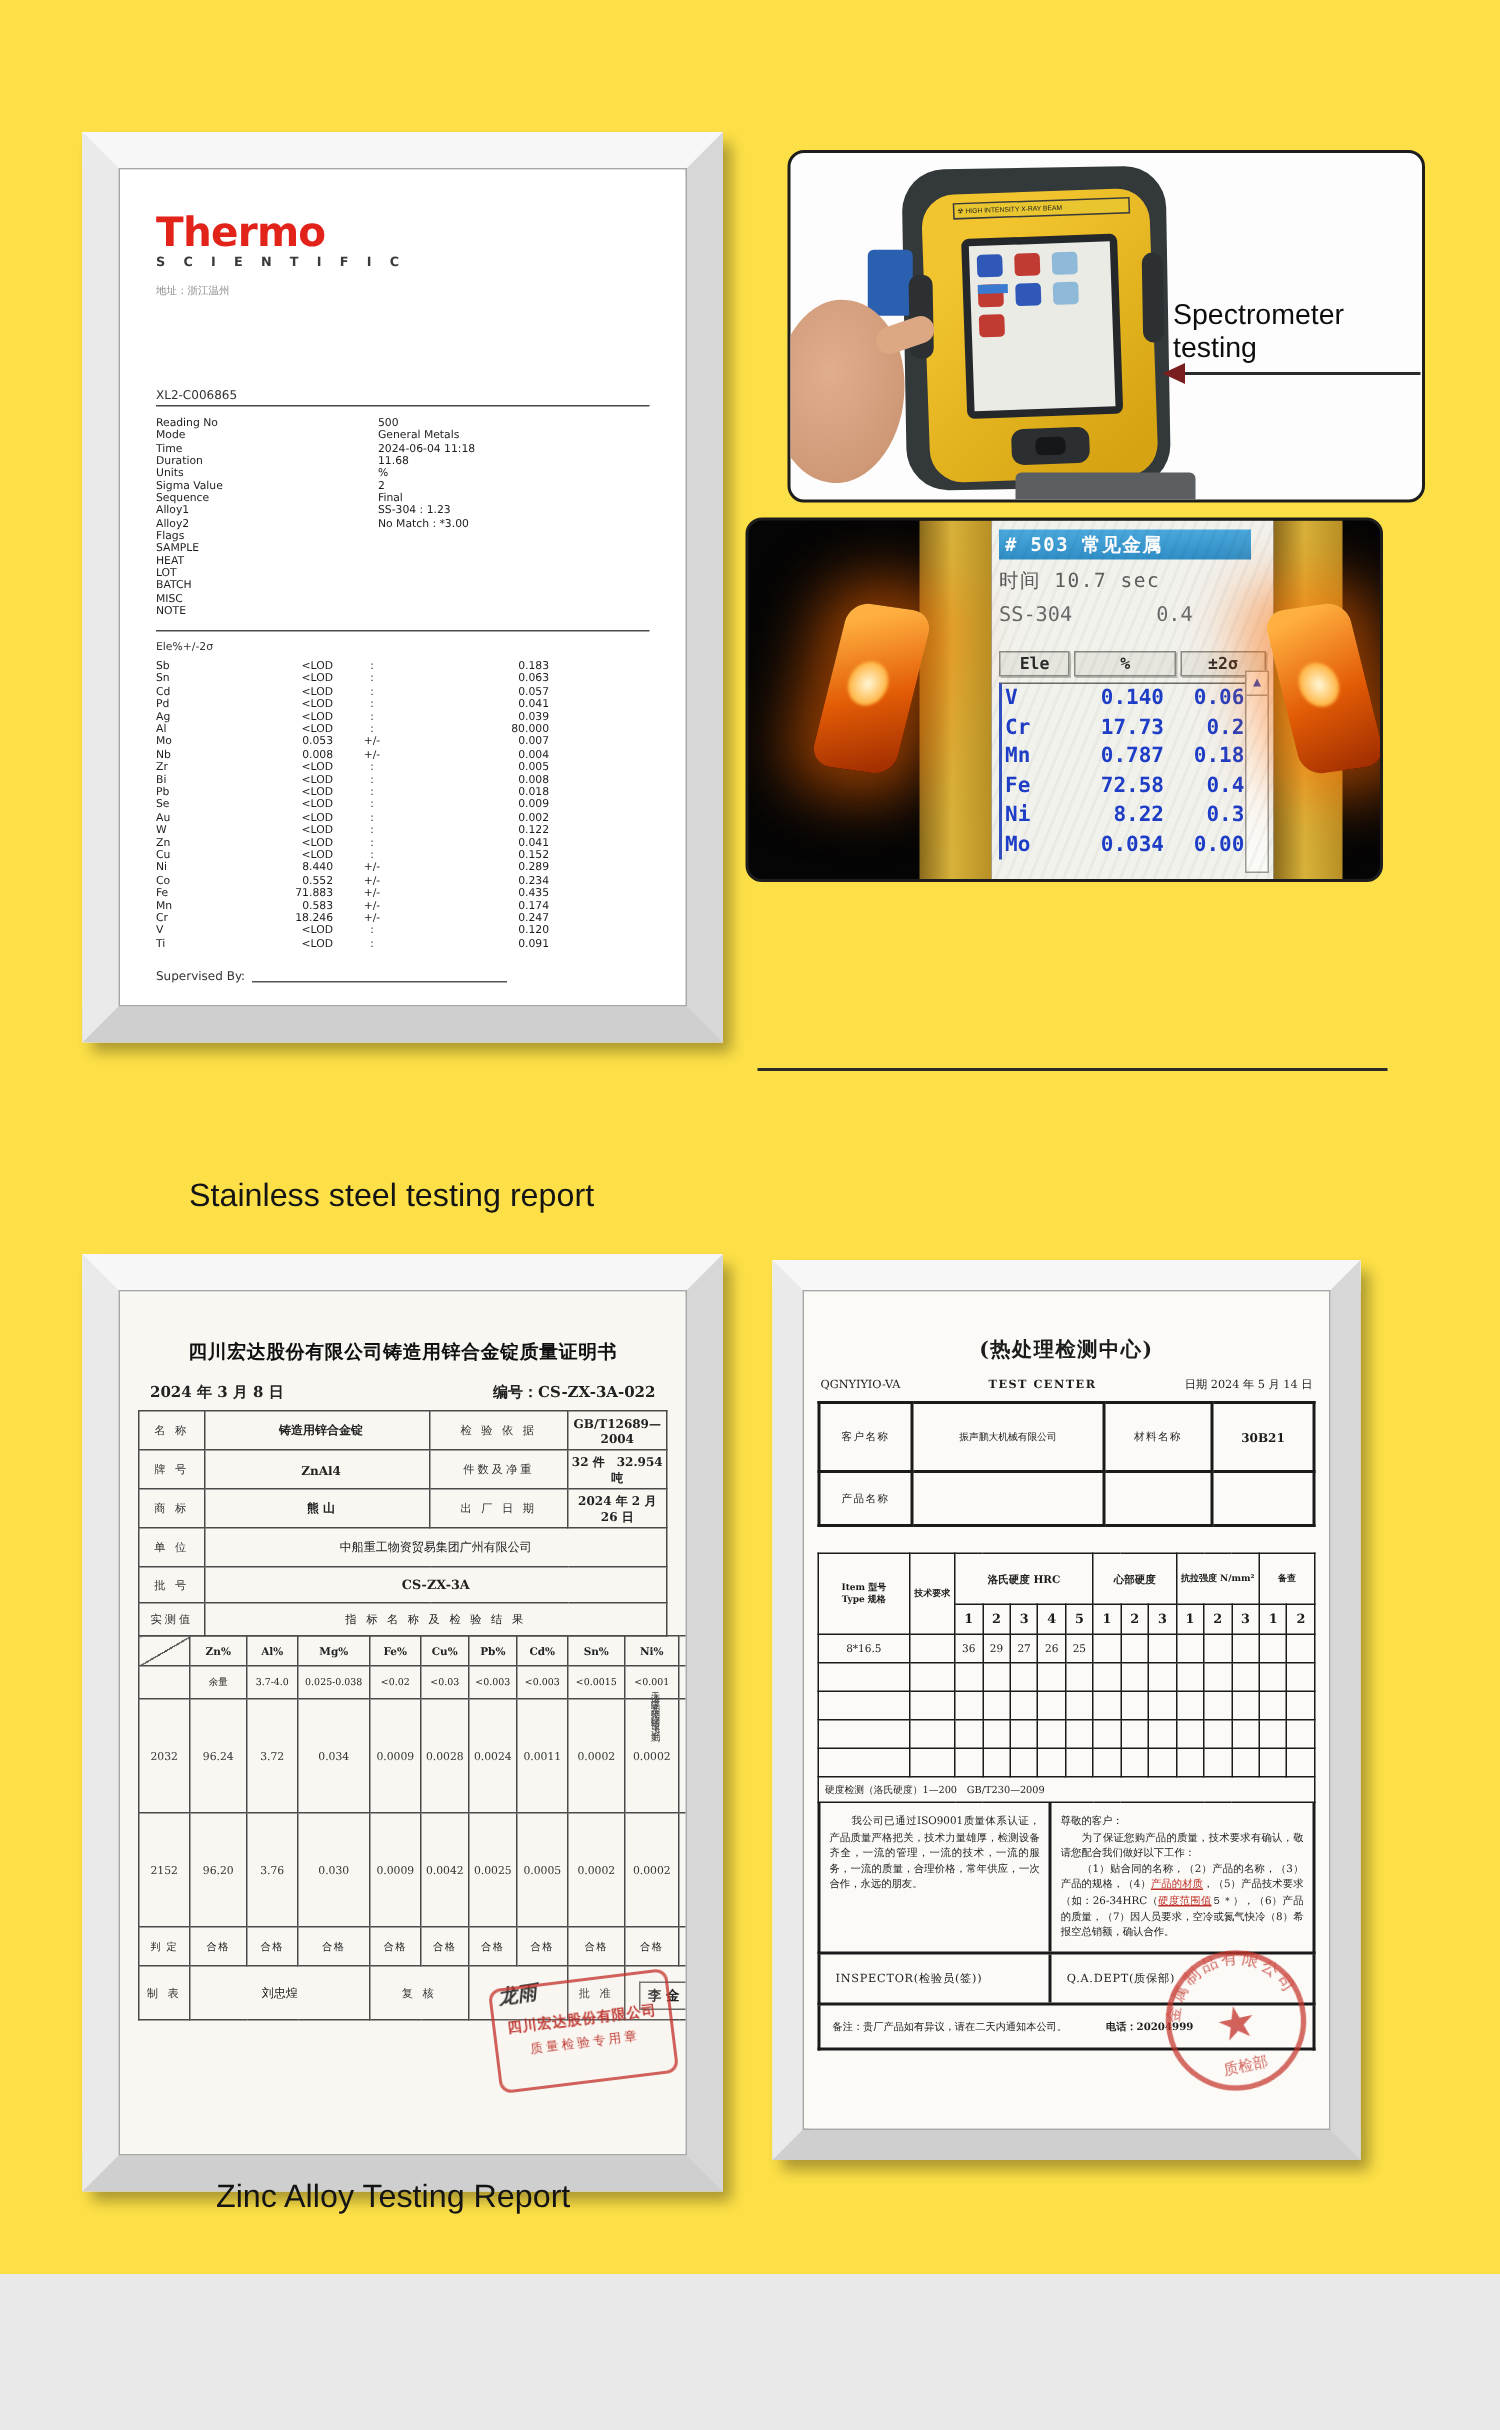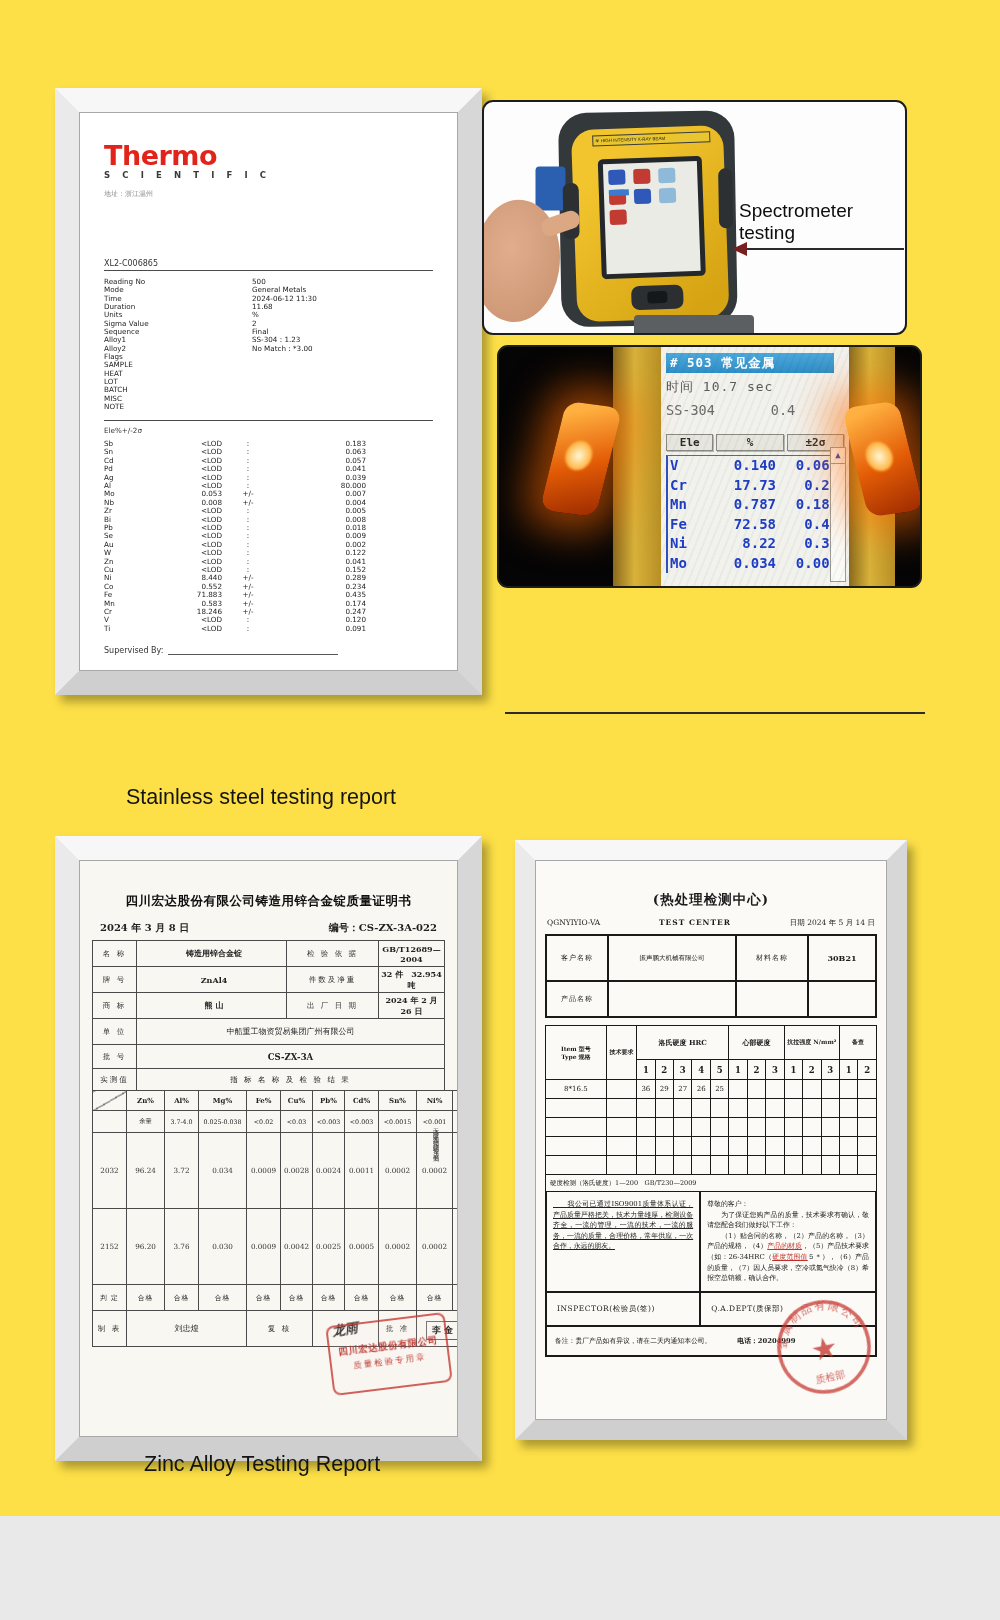--- a/index.html
+++ b/index.html
@@ -119,35 +119,35 @@
   .z-stamp .s1{font-size:9.5px;font-weight:bold;letter-spacing:0.5px;}
   .z-stamp .s2{font-size:8.5px;letter-spacing:2px;}
   
   .hinge-doc{position:absolute;inset:0;background:#fbfaf7;padding:30px 9px 0;box-sizing:border-box;
              font-family:"DejaVu Serif",serif;color:#1c1c1c;}
   .h-title{text-align:center;font-weight:bold;font-size:13.5px;letter-spacing:1px;filter:blur(0.25px);}
   .h-sub{display:flex;justify-content:space-between;align-items:flex-start;font-size:7.5px;margin:9px 2px 6px;filter:blur(0.35px);}
   .h-sub .c{font-weight:bold;letter-spacing:1px;}
   table.h-info,table.h-main{width:100%;border-collapse:collapse;table-layout:fixed;filter:blur(0.3px);}
   table.h-info td{border:2px solid #1a1a1a;text-align:center;padding:1px;}
-  table.h-info{margin-bottom:7px;}
+  table.h-info{margin-bottom:17px;}
   tr.h-ir1{height:46px;} tr.h-ir2{height:36px;}
   .h-lab{font-size:7px;letter-spacing:1px;}
   .h-cust{font-size:6.5px;}
   .h-mat{font-size:8px;font-weight:bold;}
   table.h-main td{border:1.5px solid #1a1a1a;text-align:center;padding:0;overflow:hidden;}
   tr.h-ga{height:34px;font-size:7px;font-weight:bold;}
   .h-col1{font-size:6px;line-height:8px;}
   tr.h-gb{height:20px;} tr.h-gb td{font-size:8.5px;font-weight:bold;}
   tr.h-dr{height:19px;} tr.h-dr td{font-size:7px;}
   tr.h-er{height:19px;}
   tr.h-note{height:17px;} .h-note-t{font-size:6.5px;text-align:left !important;padding-left:4px !important;}
   .h-paras{display:flex;border:2px solid #1a1a1a;border-top:none;filter:blur(0.3px);}
   .h-para{font-size:6.9px;line-height:10.6px;padding:7px 6px;white-space:pre-wrap;text-align:justify;color:#222;}
-  .h-para-l{width:47%;border-right:2px solid #1a1a1a;box-sizing:border-box;text-decoration:underline;}
+  .h-para-l{width:47%;border-right:2px solid #1a1a1a;box-sizing:border-box;}
   .h-para-r{flex:1;}
   .h-red{color:#c03028;text-decoration:underline;}
   .h-signrow{display:flex;border:2px solid #1a1a1a;border-top:none;height:32px;filter:blur(0.3px);}
   .h-signrow div{display:flex;align-items:center;padding-left:10px;font-size:7.5px;letter-spacing:0.5px;}
   .h-sign-l{width:47%;border-right:2px solid #1a1a1a;box-sizing:border-box;}
   .h-sign-r{flex:1;}
   .h-bottom{display:flex;border:2px solid #1a1a1a;border-top:none;height:28px;align-items:center;
             font-size:6.8px;padding-left:8px;gap:26px;filter:blur(0.3px);}
   .h-stamp{position:absolute;left:238px;top:436px;width:100px;height:100px;transform:rotate(-12deg);
            opacity:0.85;filter:blur(0.35px);}
@@ -170,21 +170,21 @@
         <div class="t-kv">
             <span class="k">Reading No</span>
             <span class="v">500</span>
           </div>
             <div class="t-kv">
             <span class="k">Mode</span>
             <span class="v">General Metals</span>
           </div>
             <div class="t-kv">
             <span class="k">Time</span>
-            <span class="v">2024-06-12 11:30</span>
+            <span class="v">2024-06-04 11:18</span>
           </div>
             <div class="t-kv">
             <span class="k">Duration</span>
             <span class="v">11.68</span>
           </div>
             <div class="t-kv">
             <span class="k">Units</span>
             <span class="v">%</span>
           </div>
             <div class="t-kv">
@@ -382,21 +382,21 @@
           </div>
           </div>
         <div class="t-sup">
           <span>Supervised By:</span>
           <span class="t-sup-line"></span>
         </div>
       </div>
     </div>
   </div>
 
-  <div class="photo photo1" style="left:482px;top:100px;width:425px;height:235px;">
+  <div class="photo photo1" style="left:525px;top:100px;width:425px;height:235px;">
     <div class="device">
       <div class="dev-dark"></div>
       <div class="dev-label"></div>
       <div class="dev-yellow"></div>
       <div class="dev-band">☢ HIGH INTENSITY X-RAY BEAM</div>
       <div class="dev-grip-l"></div>
       <div class="dev-grip-r"></div>
       <div class="dev-screen">
         <div class="app-grid">
           <span class="app app-b"></span>

